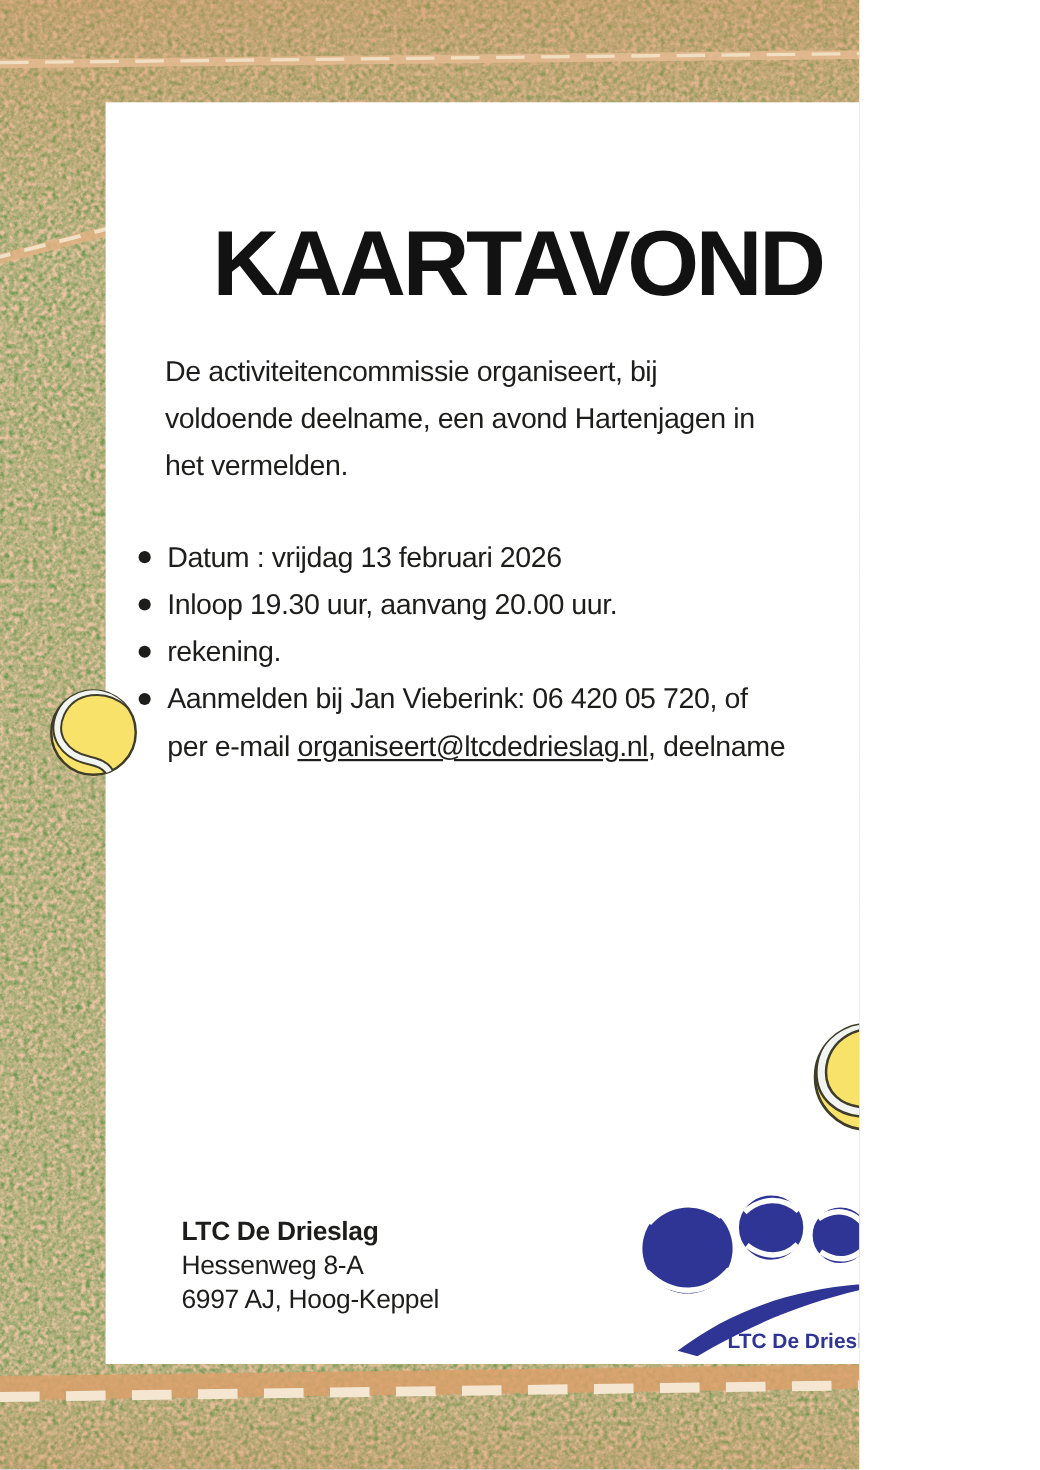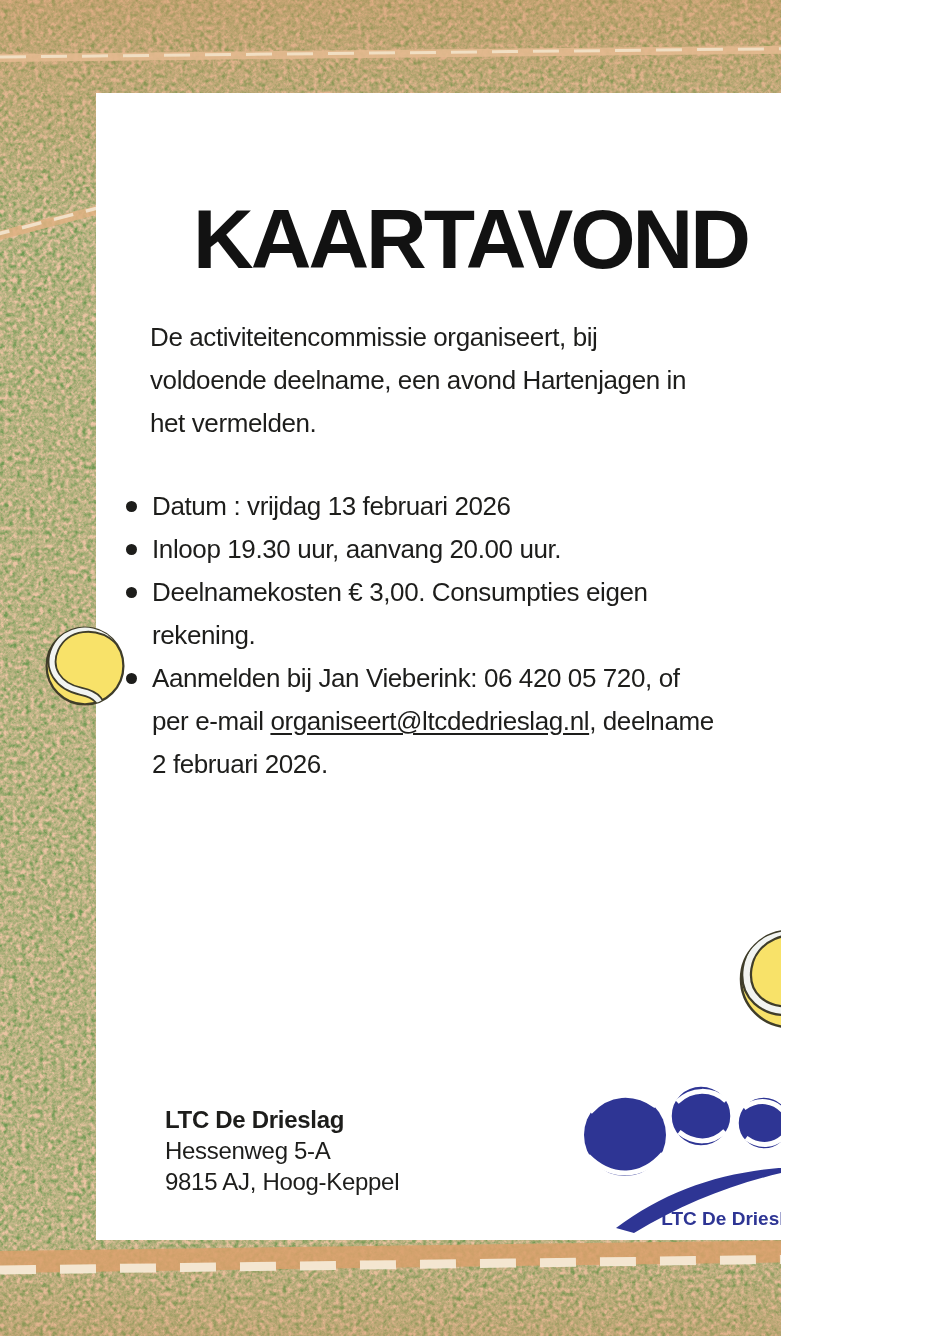--- a/index.html
+++ b/index.html
@@ -106,36 +106,34 @@
       <div class="bullet-item">
         <span class="bullet-dot"></span>
         <div class="textline">Datum : vrijdag 13 februari 2026</div>
       </div>
       <div class="bullet-item">
         <span class="bullet-dot"></span>
         <div class="textline">Inloop 19.30 uur, aanvang 20.00 uur.</div>
       </div>
       <div class="bullet-item">
         <span class="bullet-dot"></span>
-        <div class="textline">Deelnamekosten € 3,00. Consumpties eigen</div>
         <div class="textline">rekening.</div>
       </div>
       <div class="bullet-item">
         <span class="bullet-dot"></span>
         <div class="textline">Aanmelden bij Jan Vieberink: 06 420 05 720, of</div>
         <div class="textline"><span>per e-mail </span><a class="email-link" href="#">organiseert@ltcdedrieslag.nl</a><span>, deelname</span></div>
-        <div class="textline">2 februari 2026.</div>
       </div>
     </div>
 
 
     <div class="footer">
       <div class="footer-line footer-name">LTC De Drieslag</div>
-      <div class="footer-line">Hessenweg 5-A</div>
-      <div class="footer-line">9815 AJ, Hoog-Keppel</div>
+      <div class="footer-line">Hessenweg 8-A</div>
+      <div class="footer-line">6997 AJ, Hoog-Keppel</div>
     </div>
 
     <svg class="logo" viewBox="0 0 240 165" aria-hidden="true">
       <g fill="#2e3594">
         <circle cx="49" cy="67" r="41"></circle>
         <circle cx="125" cy="48" r="31" stroke="#ffffff" stroke-width="3.5"></circle>
         <circle cx="188" cy="55" r="27" stroke="#ffffff" stroke-width="3.5"></circle>
       </g>
       <g fill="none" stroke="#ffffff" stroke-width="5">
         <path d="M 14,44 C 32,24 58,22 80,38"></path>

